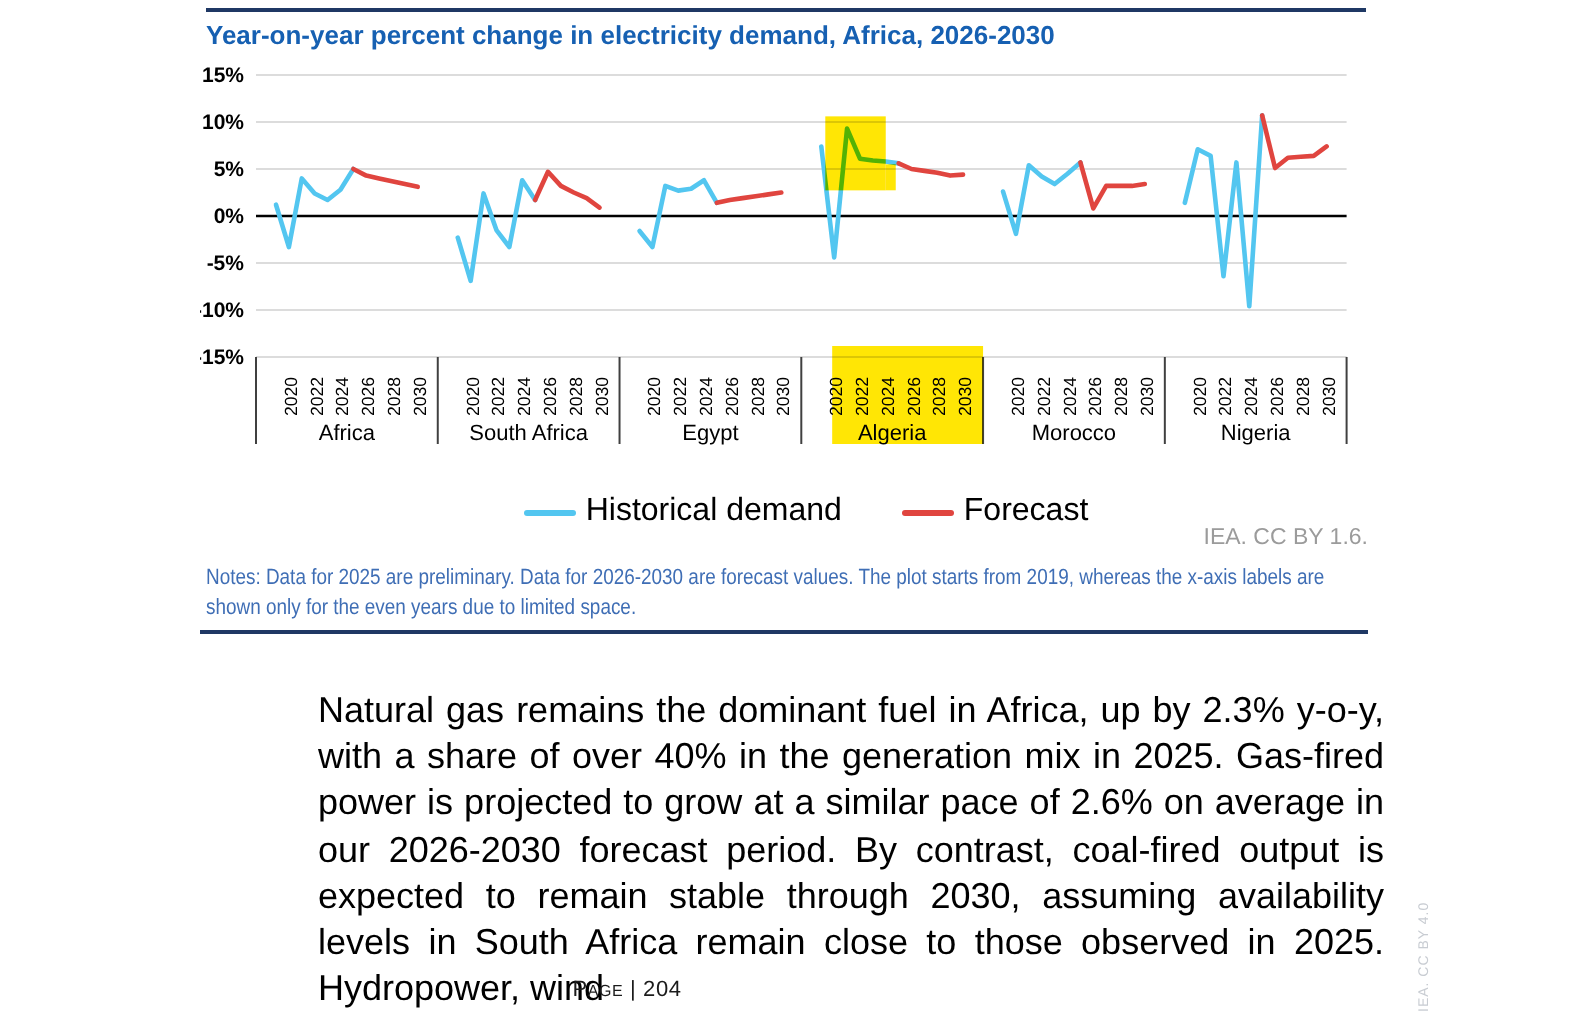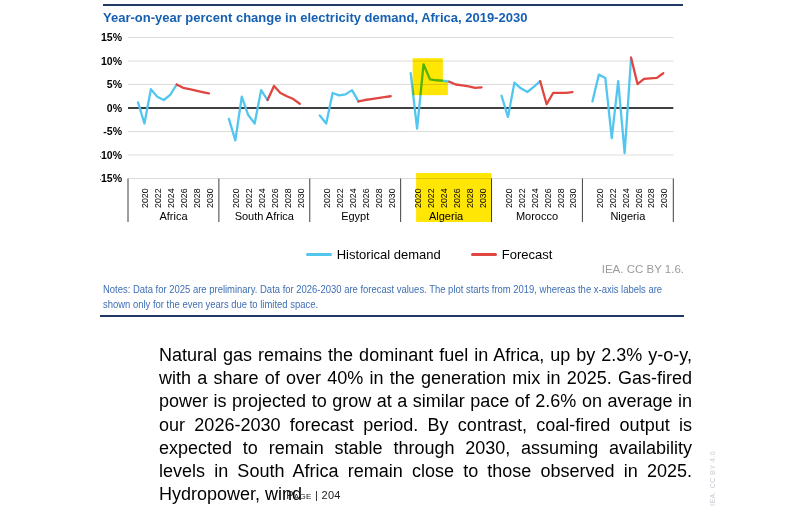--- a/index.html
+++ b/index.html
@@ -4,43 +4,43 @@
 <style>
   html,body{margin:0;padding:0;background:#fff;}
   #root{position:relative;width:786px;height:517px;background:#fff;overflow:hidden;
         font-family:"Liberation Sans",sans-serif;color:#1b1b1b;}
   .abs{position:absolute;}
   .rule{background:#1F3864;height:2px;}
   #top-rule{left:103px;top:4px;width:580px;height:1.6px;}
   #fig-title{left:103px;top:10px;width:580px;font-size:13px;font-weight:bold;color:#1660B2;}
   #chart-wrap{left:100px;top:30px;width:590px;height:200px;text-decoration:underline;}
   svg{font-family:"Liberation Sans",sans-serif;}
-  #legend-row{left:116px;top:247px;width:590px;display:flex;justify-content:center;
-              align-items:flex-start;gap:30px;padding-left:36px;box-sizing:border-box;font-size:13px;color:#000;}
+  #legend-row{left:90px;top:247px;width:590px;display:flex;justify-content:center;
+              align-items:flex-start;gap:30px;padding-left:36px;box-sizing:border-box;font-size:16px;color:#000;}
   .legend-item{display:flex;align-items:center;}
   .dash{display:inline-block;width:26px;height:3px;margin-right:5px;border-radius:2px;}
   #attribution{left:100px;top:263px;width:584px;text-align:right;font-size:11.5px;color:#9B9B9B;}
   #notes{left:103px;top:282px;width:679px;font-size:11px;line-height:14.5px;color:#3F6EB5;
          transform:scaleX(0.86);transform-origin:left top;}
   #bottom-rule{left:100px;top:315px;width:584px;}
   #body-par{left:159px;top:344px;width:533px;font-size:18px;line-height:23.2px;
             text-align:justify;color:#000000;}
   #page-footer{left:0;top:489px;width:627px;text-align:center;font-size:11px;
                font-variant:small-caps;letter-spacing:.3px;color:#1b1b1b;}
   #side-attr{left:709px;top:506px;font-size:7px;letter-spacing:.5px;color:#C8CCD2;
              transform:rotate(-90deg);transform-origin:top left;white-space:nowrap;}
 </style>
 </head>
 <body>
 
 <div id="root">
 
   <div id="top-rule" class="abs rule"></div>
 
-  <div id="fig-title" class="abs">Year-on-year percent change in electricity demand, Africa, 2019-2030</div>
+  <div id="fig-title" class="abs">Year-on-year percent change in electricity demand, Africa, 2026-2030</div>
 
   <div id="chart-wrap" class="abs">
     <svg id="chart-svg" width="590" height="200" viewBox="0 0 590 200">
         <line x1="28" x2="573.3" y1="7.5" y2="7.5" stroke="#DCDCDC" stroke-width="1"></line>
         <text x="22" y="11" text-anchor="end" font-size="10.5" font-weight="700" fill="#000">15%</text>
         <line x1="28" x2="573.3" y1="31" y2="31" stroke="#DCDCDC" stroke-width="1"></line>
         <text x="22" y="34.5" text-anchor="end" font-size="10.5" font-weight="700" fill="#000">10%</text>
         <line x1="28" x2="573.3" y1="54.5" y2="54.5" stroke="#DCDCDC" stroke-width="1"></line>
         <text x="22" y="58" text-anchor="end" font-size="10.5" font-weight="700" fill="#000">5%</text>
         <line x1="28" x2="573.3" y1="78" y2="78" stroke="#000000" stroke-width="1.3"></line>

